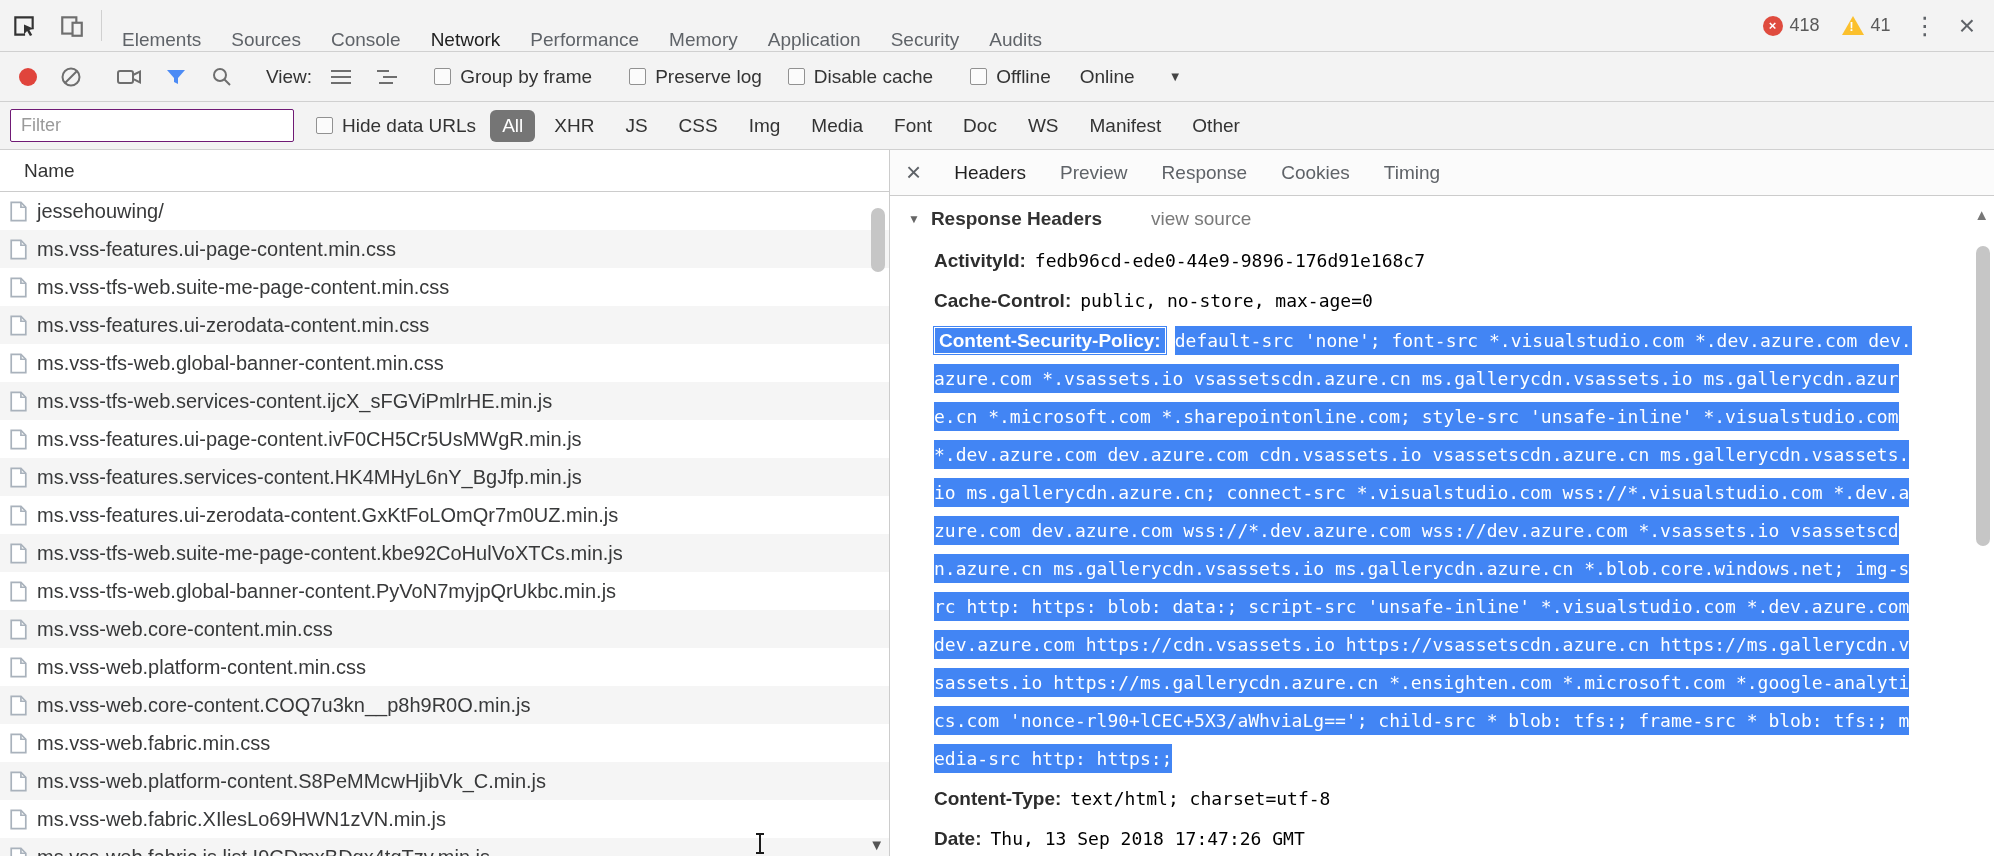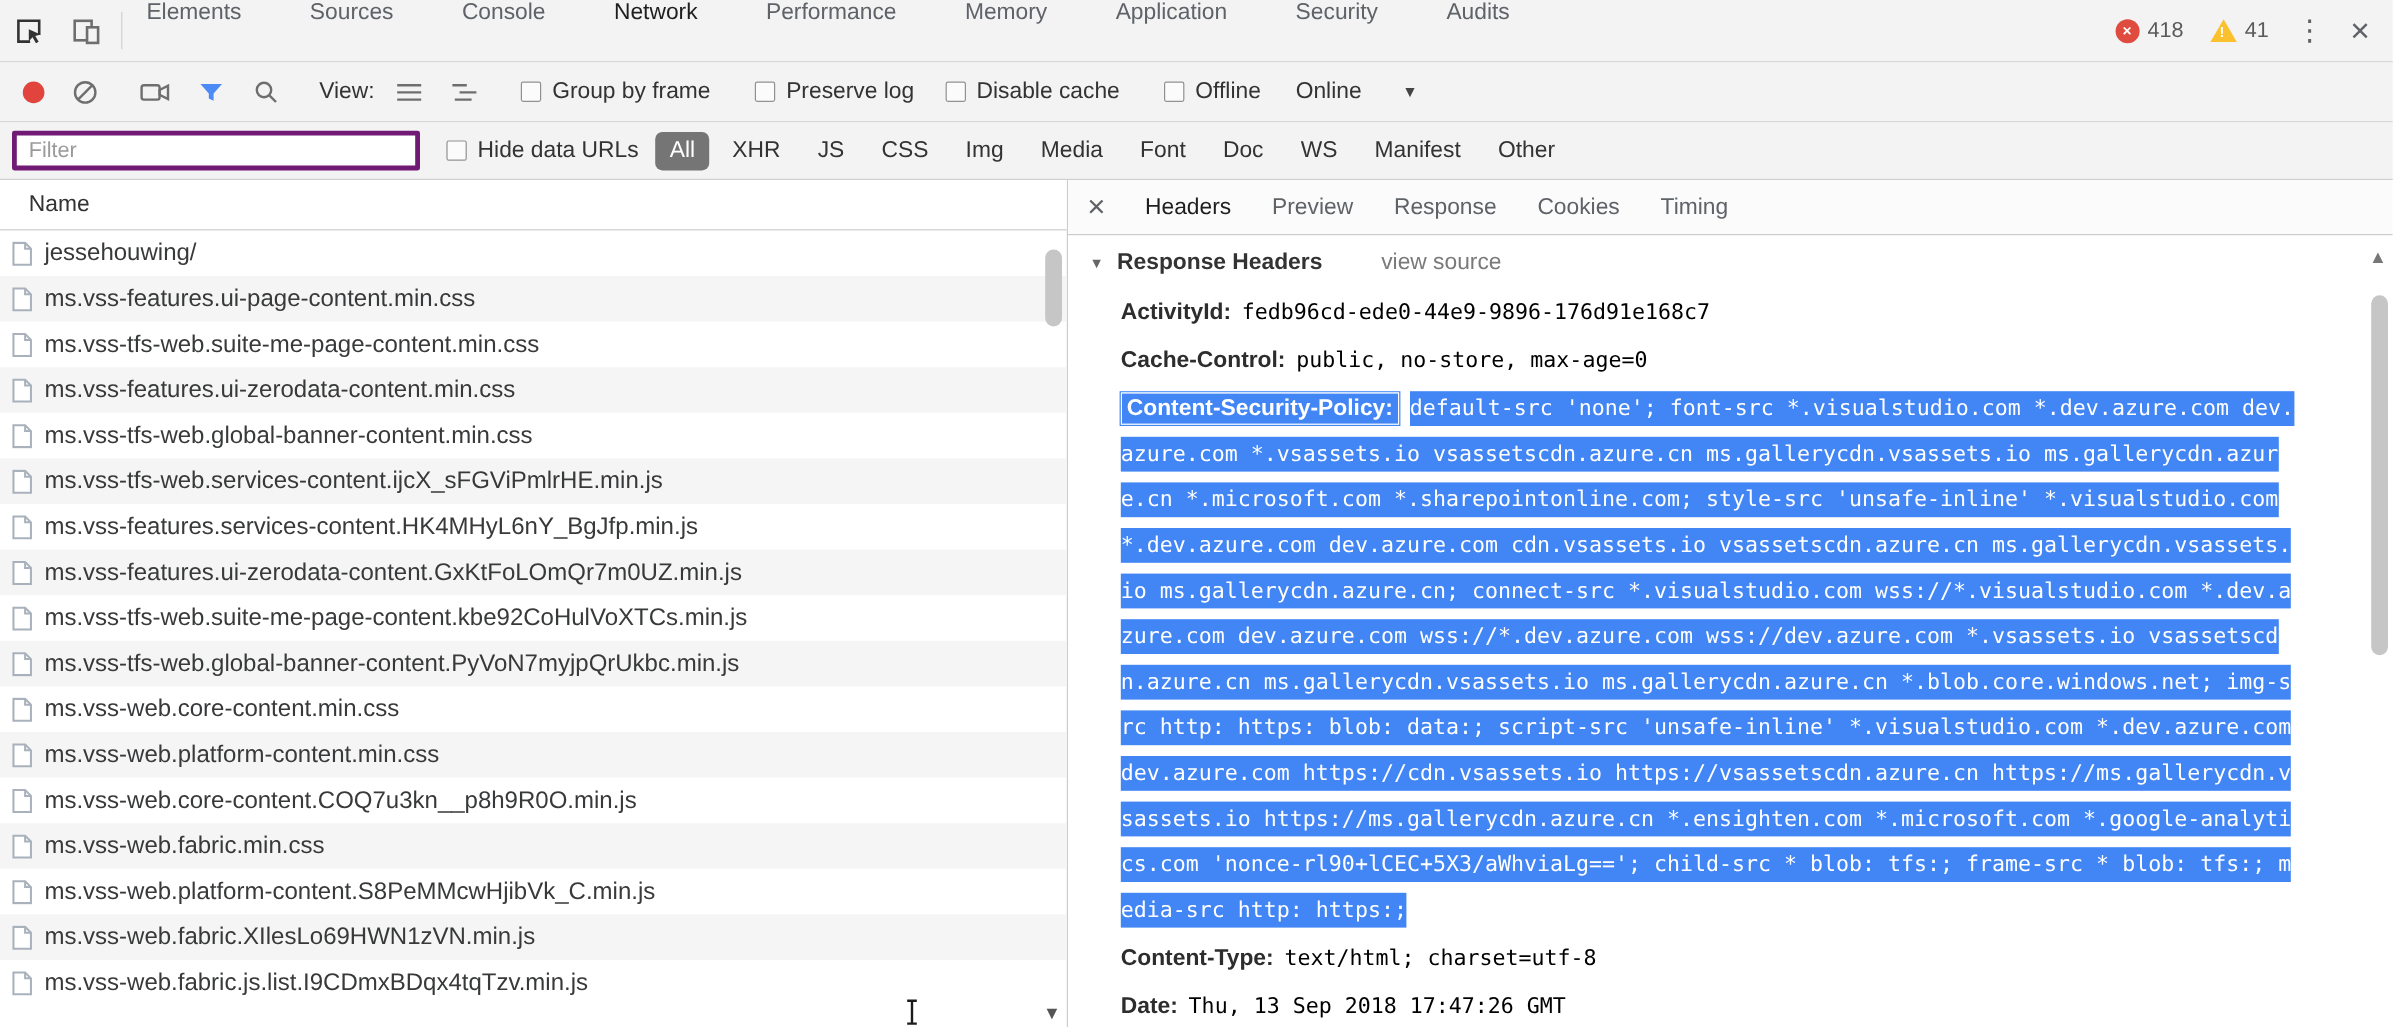--- a/index.html
+++ b/index.html
@@ -3,21 +3,21 @@
 <meta charset="utf-8">
 <style>
   *{box-sizing:border-box;margin:0;padding:0;}
   html,body{width:1994px;height:856px;}
   body{font-family:"Liberation Sans",sans-serif;color:#333;background:#fff;overflow:hidden;position:relative;}
 
   
   .topbar{height:52px;background:#f3f3f3;border-bottom:1px solid #d0d0d0;display:flex;align-items:stretch;}
   .icon-btn{display:flex;align-items:center;justify-content:center;padding:0 11px;color:#5f6368;cursor:pointer;}
   .vsep{width:1px;background:#d0d0d0;margin:10px 5px;}
-  .tabs{display:flex;align-items:flex-start;gap:27px;}
+  .tabs{display:flex;align-items:flex-end;}
   .tab{display:flex;align-items:center;padding:0 15px;font-size:19px;color:#5f6368;cursor:pointer;}
   .tab.active{color:#1f1f1f;}
   .topbar-right{margin-left:auto;display:flex;align-items:center;padding-right:8px;}
   .badge{display:flex;align-items:center;gap:7px;padding:0 11px;font-size:18px;color:#5a5a5a;cursor:pointer;}
   .err-icon{width:20px;height:20px;border-radius:50%;background:#df4b3e;color:#fff;font-size:13px;line-height:20px;text-align:center;font-weight:bold;}
   .warn-icon{width:0;height:0;border-left:11px solid transparent;border-right:11px solid transparent;border-bottom:19px solid #fbc02d;position:relative;}
   .warn-icon i{position:absolute;left:-3px;top:4px;font-style:normal;color:#fff;font-size:12px;font-weight:bold;}
   .menu-dots{font-size:24px;}
   .close-x{font-size:28px;}
 
@@ -26,21 +26,21 @@
   .record-dot{width:18px;height:18px;border-radius:50%;background:#e0443c;}
   .lbl{font-size:19px;color:#333;}
   .view-lbl{margin:0 6px 0 10px;}
   .cbg{display:flex;align-items:center;gap:9px;margin:0 13px;cursor:pointer;}
   .cb{width:17px;height:17px;border:1px solid #919191;background:#fbfbfb;border-radius:2px;flex:0 0 auto;}
   .throttle{display:flex;align-items:center;gap:34px;margin-left:16px;font-size:19px;color:#333;cursor:pointer;}
   .caret{font-size:13px;color:#444;}
 
   
   .filterbar{height:48px;background:#f3f3f3;border-bottom:1px solid #d0d0d0;display:flex;align-items:center;padding:0 10px;}
-  .filter-input{width:340px;height:33px;border:4px solid #701a75;border-radius:2px;background:#fff;font-size:18px;padding:0 10px;color:#333;font-family:inherit;outline:none;}
+  .filter-input{width:284px;height:33px;border:1px solid #701a75;border-radius:2px;background:#fff;font-size:18px;padding:0 10px;color:#333;font-family:inherit;outline:none;}
   .filter-input::placeholder{color:#9a9a9a;}
   .filterbar .cbg{margin:0 14px 0 22px;}
   .pills{display:flex;align-items:center;gap:7px;}
   .pill{font-size:19px;color:#333;padding:5px 12px;border-radius:6px;cursor:pointer;white-space:nowrap;}
   .pill.active{background:#757575;color:#fff;}
 
   
   .split{display:flex;height:706px;}
   .left{width:890px;min-width:890px;border-right:1px solid #ccc;position:relative;overflow:hidden;background:#fff;}
   .name-header{height:42px;line-height:41px;padding-left:24px;font-size:19px;color:#333;border-bottom:1px solid #ccc;background:#fff;cursor:pointer;}
@@ -293,20 +293,29 @@
         </span>
         <span class="fname">ms.vss-tfs-web.services-content.ijcX_sFGViPmlrHE.min.js</span>
       </div>
         <div class="row">
         <span class="doc-icon">
           <svg width="17" height="21" viewBox="0 0 14 17">
             <path d="M1 1h8l4 4v11H1z" fill="#fff" stroke="#a9b2bc" stroke-width="1.4"></path>
             <path d="M9 1v4h4" fill="none" stroke="#a9b2bc" stroke-width="1.4"></path>
           </svg>
         </span>
+        <span class="fname">ms.vss-features.ui-page-content.ivF0CH5Cr5UsMWgR.min.js</span>
+      </div>
+        <div class="row">
+        <span class="doc-icon">
+          <svg width="17" height="21" viewBox="0 0 14 17">
+            <path d="M1 1h8l4 4v11H1z" fill="#fff" stroke="#a9b2bc" stroke-width="1.4"></path>
+            <path d="M9 1v4h4" fill="none" stroke="#a9b2bc" stroke-width="1.4"></path>
+          </svg>
+        </span>
         <span class="fname">ms.vss-features.services-content.HK4MHyL6nY_BgJfp.min.js</span>
       </div>
         <div class="row">
         <span class="doc-icon">
           <svg width="17" height="21" viewBox="0 0 14 17">
             <path d="M1 1h8l4 4v11H1z" fill="#fff" stroke="#a9b2bc" stroke-width="1.4"></path>
             <path d="M9 1v4h4" fill="none" stroke="#a9b2bc" stroke-width="1.4"></path>
           </svg>
         </span>
         <span class="fname">ms.vss-features.ui-zerodata-content.GxKtFoLOmQr7m0UZ.min.js</span>

